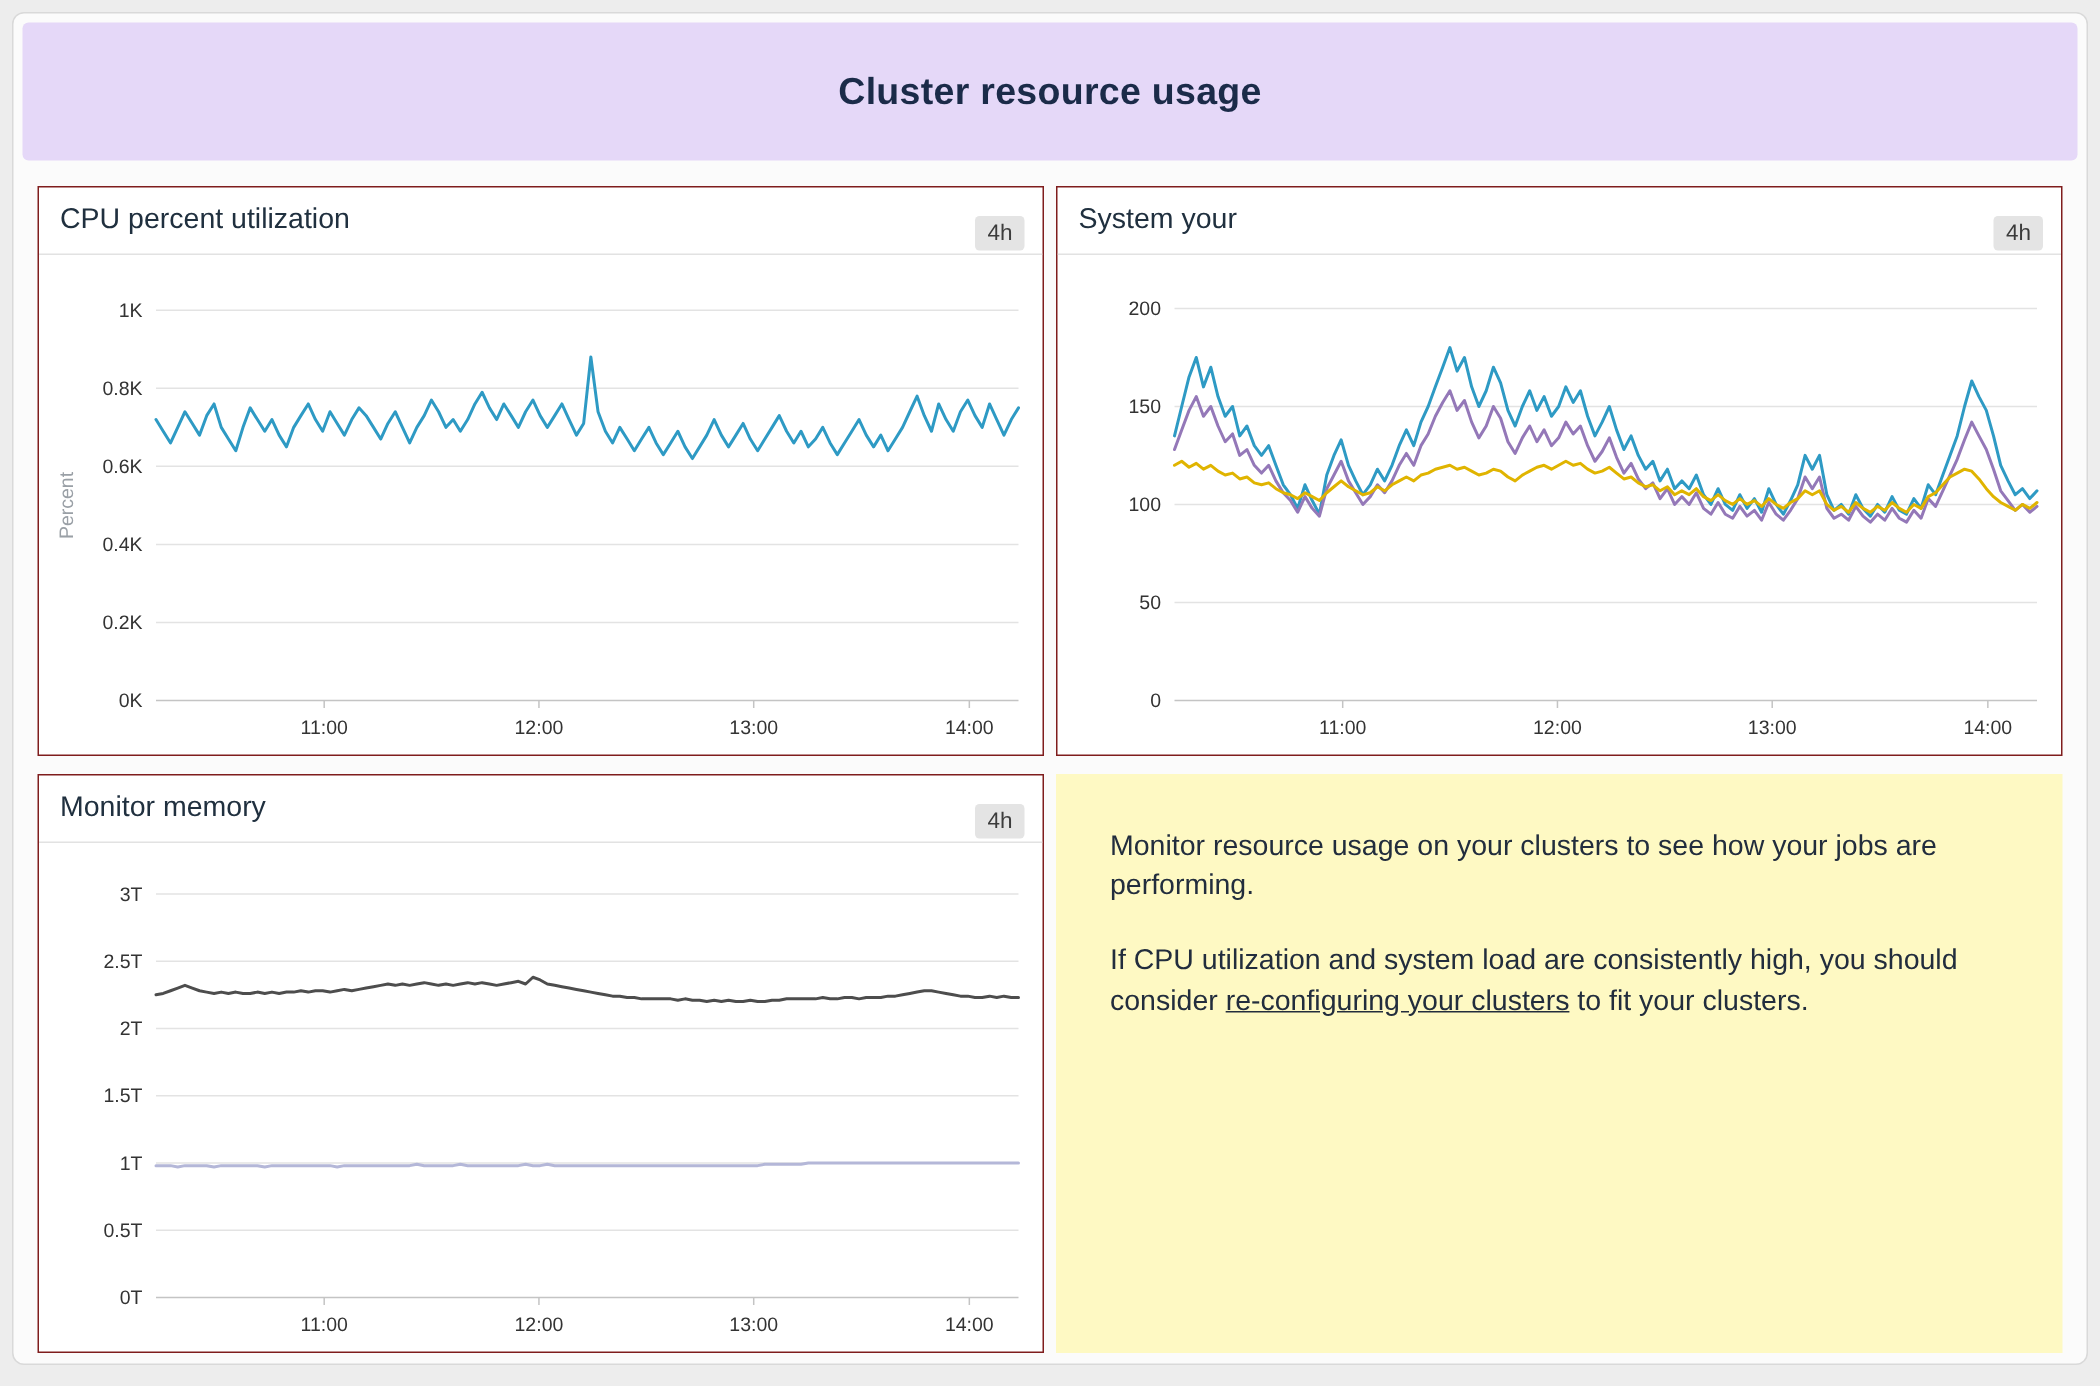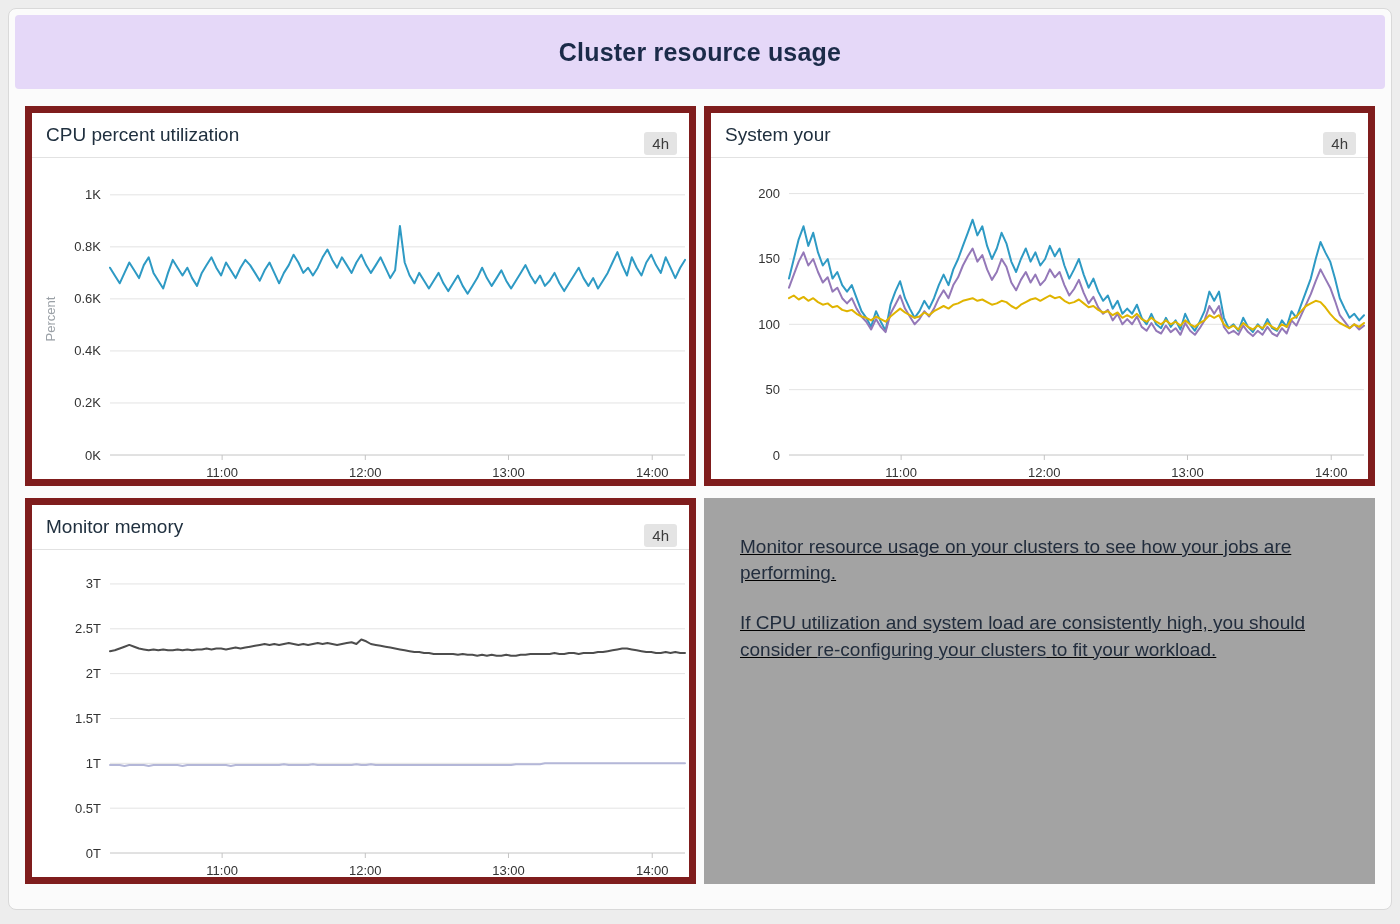--- a/index.html
+++ b/index.html
@@ -11,38 +11,38 @@
   }
   .page-wrap {
     position: absolute; left: 8px; top: 8px; right: 8px; bottom: 14px;
     background: #fbfbfb;
     border: 1px solid #d9d9d9;
     border-radius: 8px;
     overflow: hidden;
   }
   .banner {
     margin: 6px;
-    height: 74px;
+    height: 92px;
     background: #e5d8f8;
     border-radius: 4px;
     display: flex; align-items: center; justify-content: center;
   }
   .banner h1 {
     font-size: 25px; font-weight: 700; color: #1b2b49; letter-spacing: .2px;
   }
   .grid {
     margin: 17px 16px 0 16px;
     display: grid;
     grid-template-columns: 1fr 1fr;
     grid-template-rows: 380px 386px;
     column-gap: 8px; row-gap: 12px;
   }
   .panel {
     background: #ffffff;
-    border: 7px solid #7f1d1d;
+    border: 1px solid #7f1d1d;
     display: flex; flex-direction: column;
     overflow: hidden;
   }
   .panel-head {
     height: 45px; flex: 0 0 45px;
     display: flex; align-items: center; justify-content: space-between;
     padding: 0 12px 0 14px;
     border-bottom: 1px solid #e2e2e2;
   }
   .panel-title { font-size: 19px; color: #20303f; }
@@ -55,25 +55,24 @@
   .chart-wrap { flex: 1; position: relative; }
   .chart { position: absolute; inset: 0; }
   .ylabel {
     position: absolute; left: -22px; top: 50%;
     transform: translateY(-50%) rotate(-90deg);
     width: 80px; text-align: center;
     font-size: 13px; color: #9aa0a6;
     z-index: 2; pointer-events: none;
   }
   .panel.info {
-    background: #a3a3a3;
+    background: #fef9c3;
     border: none;
     display: block;
     padding: 36px 40px 0 36px;
-    text-decoration: underline;
   }
   .panel.info p {
     font-size: 19px; line-height: 1.38; color: #222d3d;
     margin-bottom: 24px;
     max-width: 600px;
   }
   .panel.info a {
     color: inherit; text-decoration: underline; cursor: pointer;
   }
   svg text { font-family: "Liberation Sans", sans-serif; }
@@ -187,18 +186,18 @@
               <polyline points="78.0,215.1 82.8,215.1 87.7,215.1 92.5,216.0 97.3,215.1 102.2,215.1 107.0,215.1 111.8,215.1 116.7,216.0 121.5,215.1 126.3,215.1 131.2,215.1 136.0,215.1 140.8,215.1 145.6,215.1 150.5,216.0 155.3,215.1 160.1,215.1 165.0,215.1 169.8,215.1 174.6,215.1 179.5,215.1 184.3,215.1 189.1,215.1 194.0,215.1 198.8,216.0 203.6,215.1 208.5,215.1 213.3,215.1 218.1,215.1 223.0,215.1 227.8,215.1 232.6,215.1 237.5,215.1 242.3,215.1 247.1,215.1 251.9,214.2 256.8,215.1 261.6,215.1 266.4,215.1 271.3,215.1 276.1,215.1 280.9,214.2 285.8,215.1 290.6,215.1 295.4,215.1 300.3,215.1 305.1,215.1 309.9,215.1 314.8,215.1 319.6,215.1 324.4,214.2 329.3,215.1 334.1,215.1 338.9,214.2 343.8,215.1 348.6,215.1 353.4,215.1 358.3,215.1 363.1,215.1 367.9,215.1 372.7,215.1 377.6,215.1 382.4,215.1 387.2,215.1 392.1,215.1 396.9,215.1 401.7,215.1 406.6,215.1 411.4,215.1 416.2,215.1 421.1,215.1 425.9,215.1 430.7,215.1 435.6,215.1 440.4,215.1 445.2,215.1 450.1,215.1 454.9,215.1 459.7,215.1 464.6,215.1 469.4,215.1 474.2,215.1 479.1,215.1 483.9,214.2 488.7,214.2 493.5,214.2 498.4,214.2 503.2,214.2 508.0,214.2 512.9,213.3 517.7,213.3 522.5,213.3 527.4,213.3 532.2,213.3 537.0,213.3 541.9,213.3 546.7,213.3 551.5,213.3 556.4,213.3 561.2,213.3 566.0,213.3 570.9,213.3 575.7,213.3 580.5,213.3 585.4,213.3 590.2,213.3 595.0,213.3 599.8,213.3 604.7,213.3 609.5,213.3 614.3,213.3 619.2,213.3 624.0,213.3 628.8,213.3 633.7,213.3 638.5,213.3 643.3,213.3 648.2,213.3 653.0,213.3" fill="none" stroke="#b4b7d8" stroke-width="2" stroke-linejoin="round" stroke-linecap="round"></polyline>
             </svg></div>
       </div>
     </section>
 
     <section class="panel info">
       <p>
         <span>Monitor resource usage on your clusters to see how your jobs are performing.</span>
       </p>
       <p>
-        <span>If CPU utilization and system load are consistently high, you should consider </span><a>re-configuring your clusters</a><span> to fit your workload.</span>
+        <span>If CPU utilization and system load are consistently high, you should consider </span><a>re-configuring your clusters</a><span> to fit your clusters.</span>
       </p>
     </section>
 
   </div>
 </div>
 
 </body></html>

